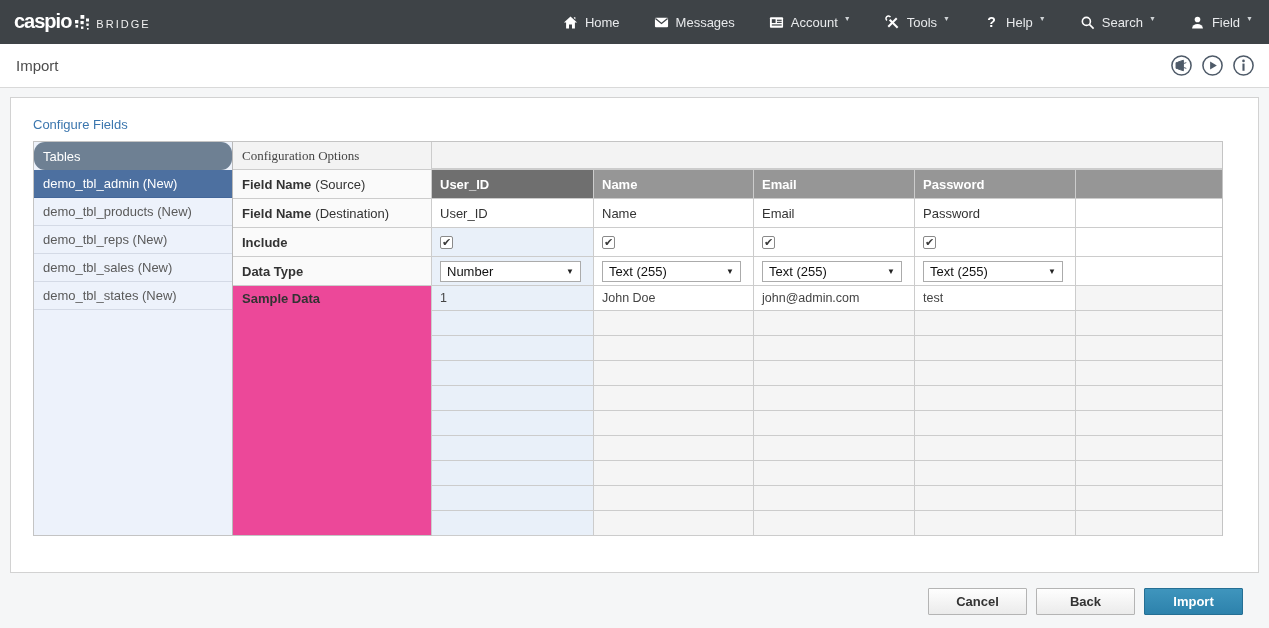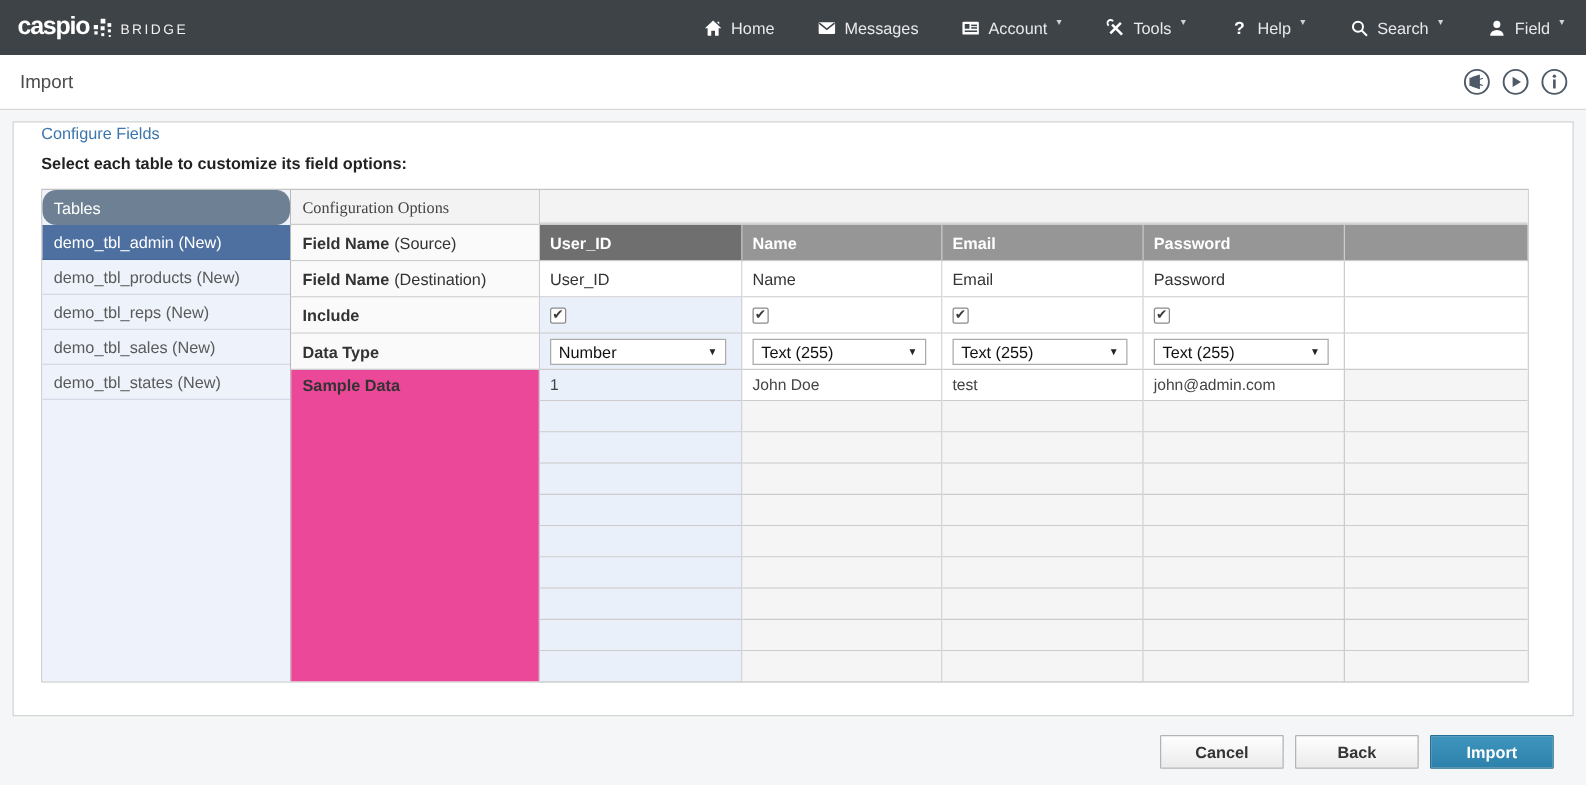--- a/index.html
+++ b/index.html
@@ -30,21 +30,21 @@
   .nav-caret{font-size:7px;color:#cfd3d6;margin-left:-1px;}
 
   
   .page-header{height:44px;background:#fff;border-bottom:1px solid #d9d9d9;display:flex;align-items:center;justify-content:space-between;padding:0 14px 0 16px;}
   .page-title{font-size:15px;color:#4c4c4c;}
   .header-actions{display:flex;gap:8px;}
   .hdr-ic{width:23px;height:23px;color:#4e5a68;cursor:pointer;}
   .hdr-ic svg{width:23px;height:23px;display:block;}
 
   
-  .card{background:#fff;border:1px solid #d2d2d2;margin:9px 10px 0 10px;height:476px;padding:1px 22px;}
+  .card{background:#fff;border:1px solid #d2d2d2;margin:9px 10px 0 10px;height:476px;padding:19px 22px;}
   .section-link{color:var(--link-blue);font-size:13px;cursor:pointer;margin-bottom:9px;display:inline-block;}
   .instruction{font-weight:bold;color:#222;margin-bottom:13px;}
 
   
   .cfg-table{display:flex;width:1190px;height:395px;border:1px solid #c4c4c4;font-size:13px;}
   .tables-col{width:199px;display:flex;flex-direction:column;border-right:1px solid #b9b9b9;background:var(--sidebar-bg);}
   .tables-header{height:28px;background:var(--slate-header);color:#fff;display:flex;align-items:center;padding-left:9px;flex:none;border-radius:11px;}
   .tbl-item{height:28px;flex:none;display:flex;align-items:center;padding-left:9px;color:#5a5a5a;border-bottom:1px solid #d4dae6;cursor:pointer;background:var(--sidebar-bg);}
   .tbl-item.selected{background:var(--selected-table);color:#fff;font-weight:normal;border-bottom:1px solid #46engage;}
   .tbl-item.selected{border-bottom:1px solid #44679a;}
@@ -198,21 +198,20 @@
           <circle cx="12" cy="12" r="10"></circle>
           <circle cx="12" cy="7.2" r="1.4" fill="currentColor" stroke="none"></circle>
           <rect x="10.9" y="10" width="2.2" height="7.5" fill="currentColor" stroke="none"></rect>
         </svg>
       </span>
     </div>
 </div>
 
 <div class="card">
   <a class="section-link">Configure Fields</a>
-  <div class="instruction">Select each table to customize its field options:</div>
 
   <div class="cfg-table">
     <div class="tables-col">
       <div class="tables-header">Tables</div>
       <div id="tables-list" style="display:contents"><div class="tbl-item selected">demo_tbl_admin (New)</div><div class="tbl-item">demo_tbl_products (New)</div><div class="tbl-item">demo_tbl_reps (New)</div><div class="tbl-item">demo_tbl_sales (New)</div><div class="tbl-item">demo_tbl_states (New)</div></div>
       <div class="tables-fill"></div>
     </div>
 
     <div class="label-col">
       <div class="label-header">Configuration Options</div>
@@ -292,25 +291,25 @@
           </div>
           <div class="dcell wf"></div>
         </div>
         <div class="drow sample-row">
           <div class="dcell w0 cell-blue">
             <span class="samp-text">1</span>
           </div>
           <div class="dcell w1">
             <span class="samp-text">John Doe</span>
           </div>
+          <div class="dcell w2">
+            <span class="samp-text">john@admin.com</span>
+          </div>
           <div class="dcell w3">
             <span class="samp-text">test</span>
-          </div>
-          <div class="dcell w2">
-            <span class="samp-text">john@admin.com</span>
           </div>
           <div class="dcell wf cell-empty"></div>
         </div>
         <div class="drow sample-row">
           <div class="dcell w0 cell-blue"></div>
           <div class="dcell w1 cell-empty"></div>
           <div class="dcell w2 cell-empty"></div>
           <div class="dcell w3 cell-empty"></div>
           <div class="dcell wf cell-empty"></div>
         </div>

